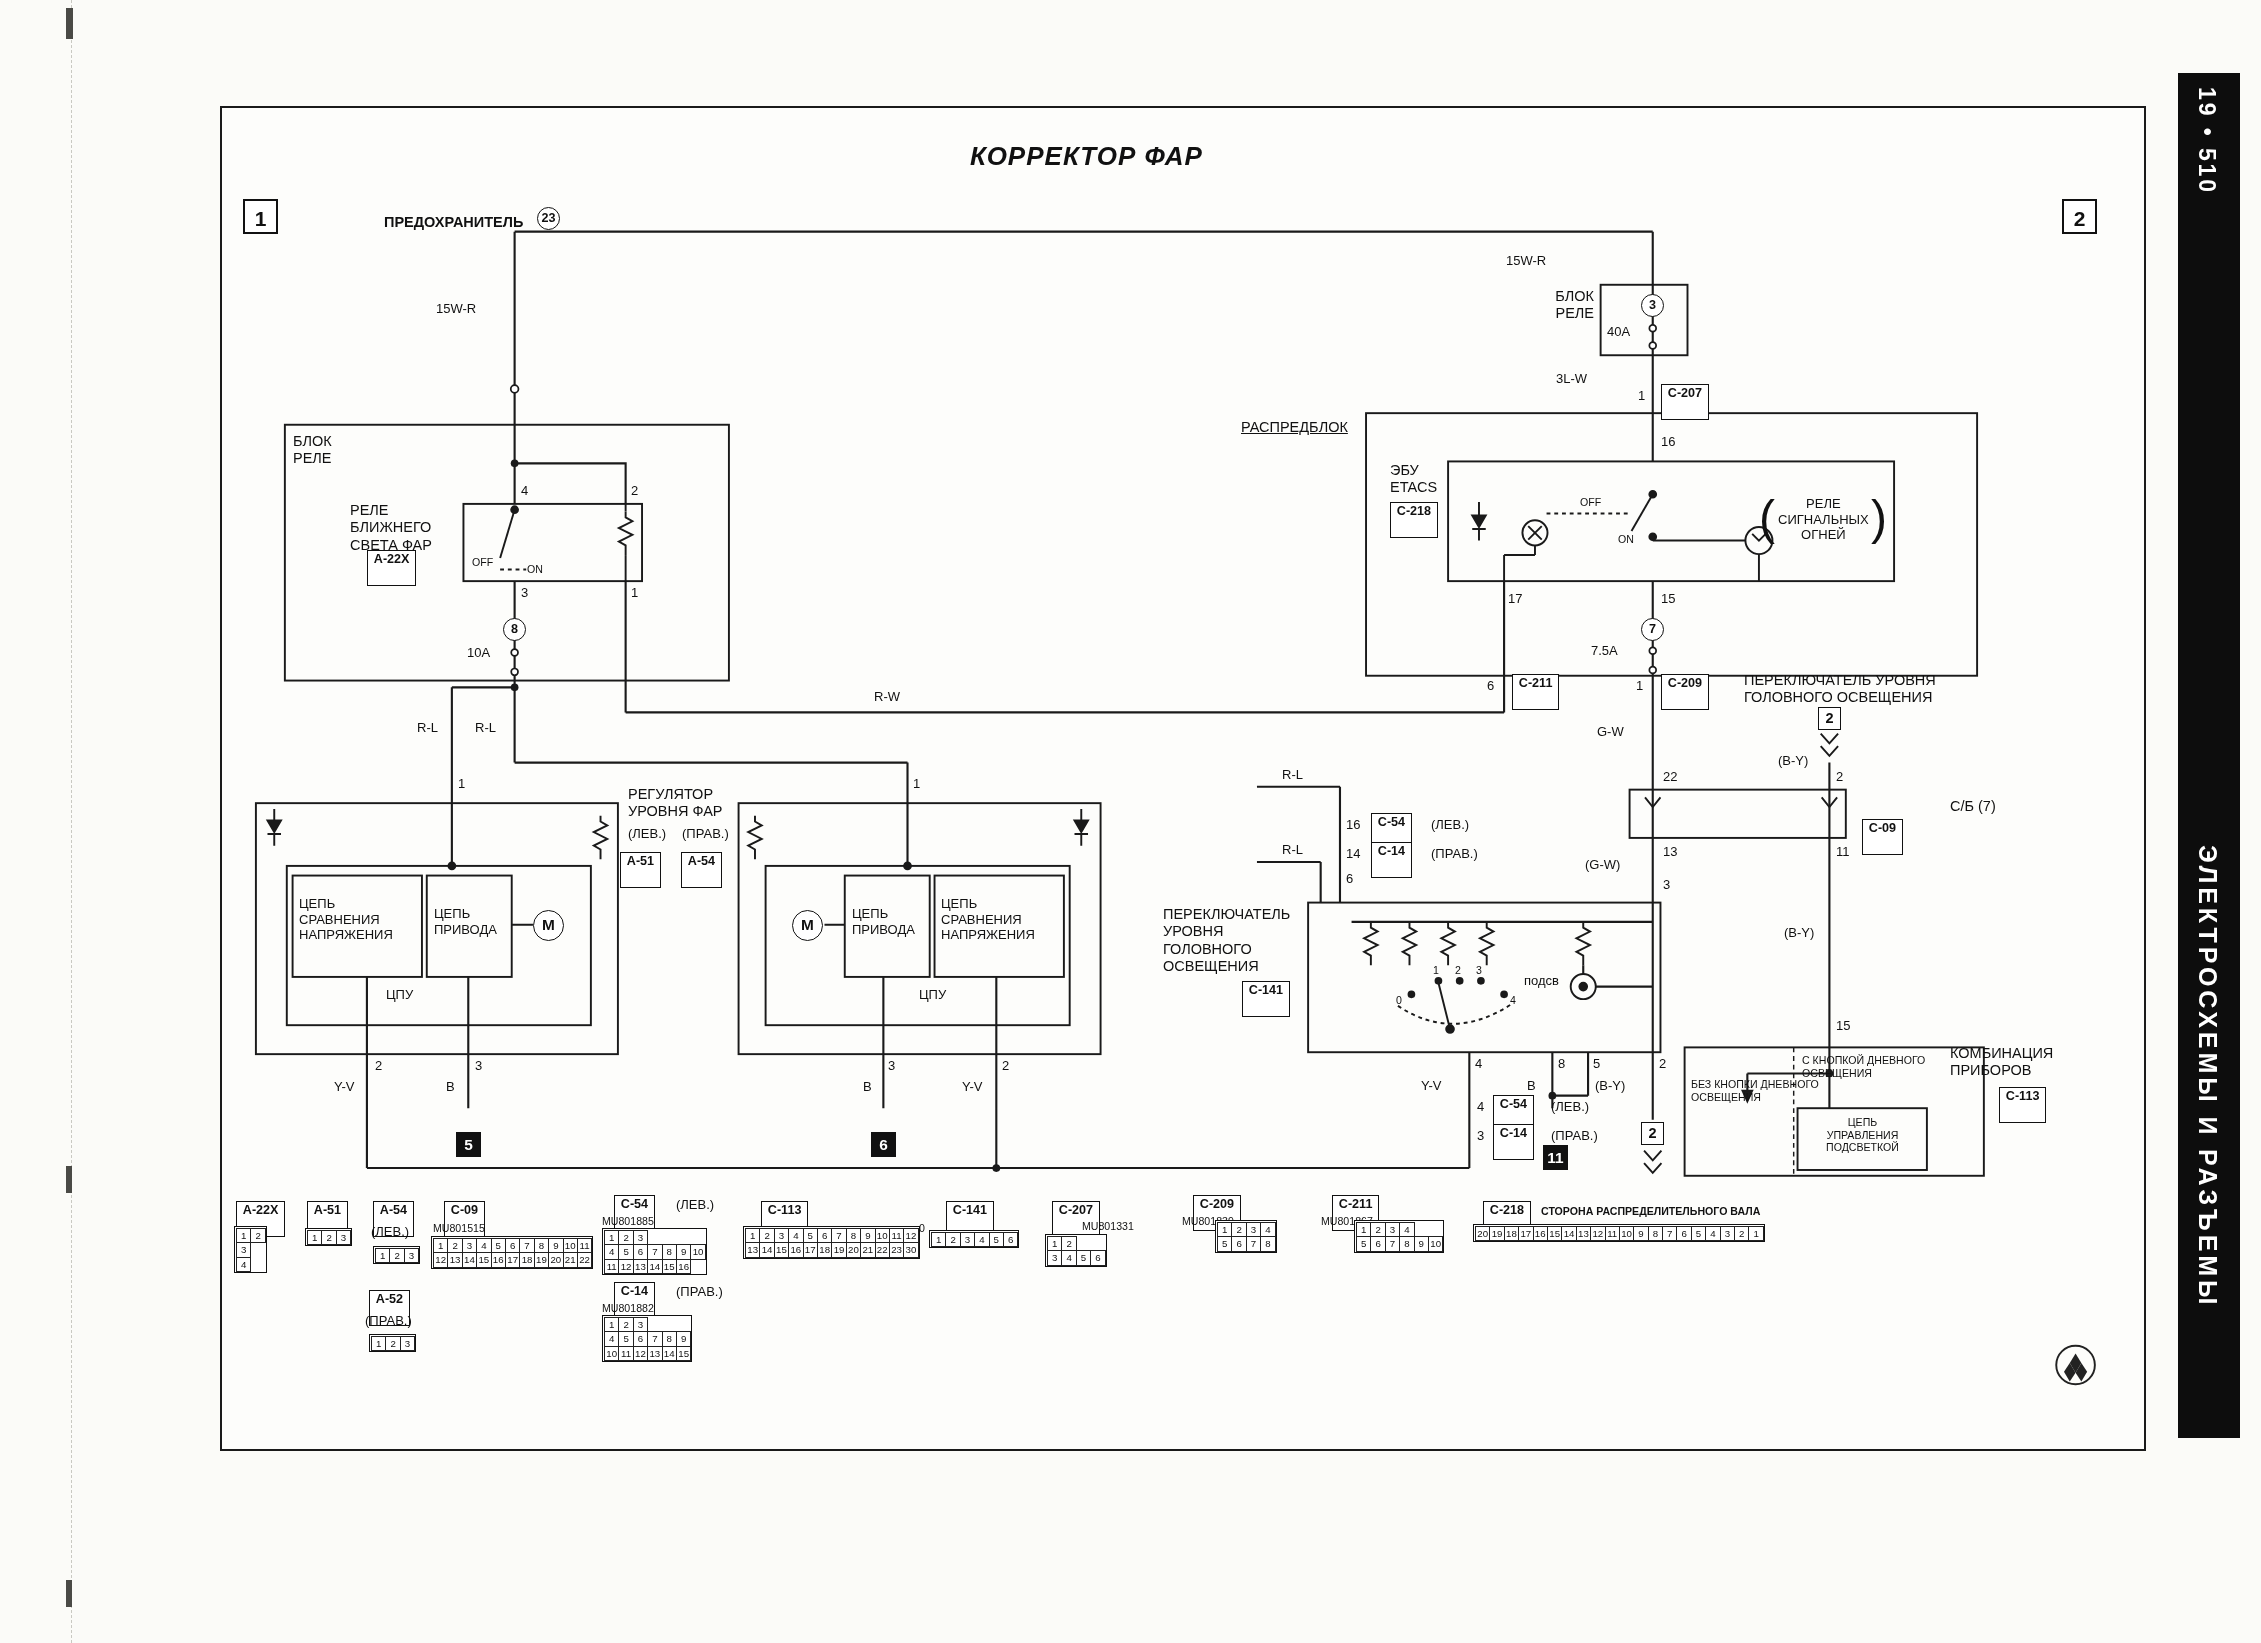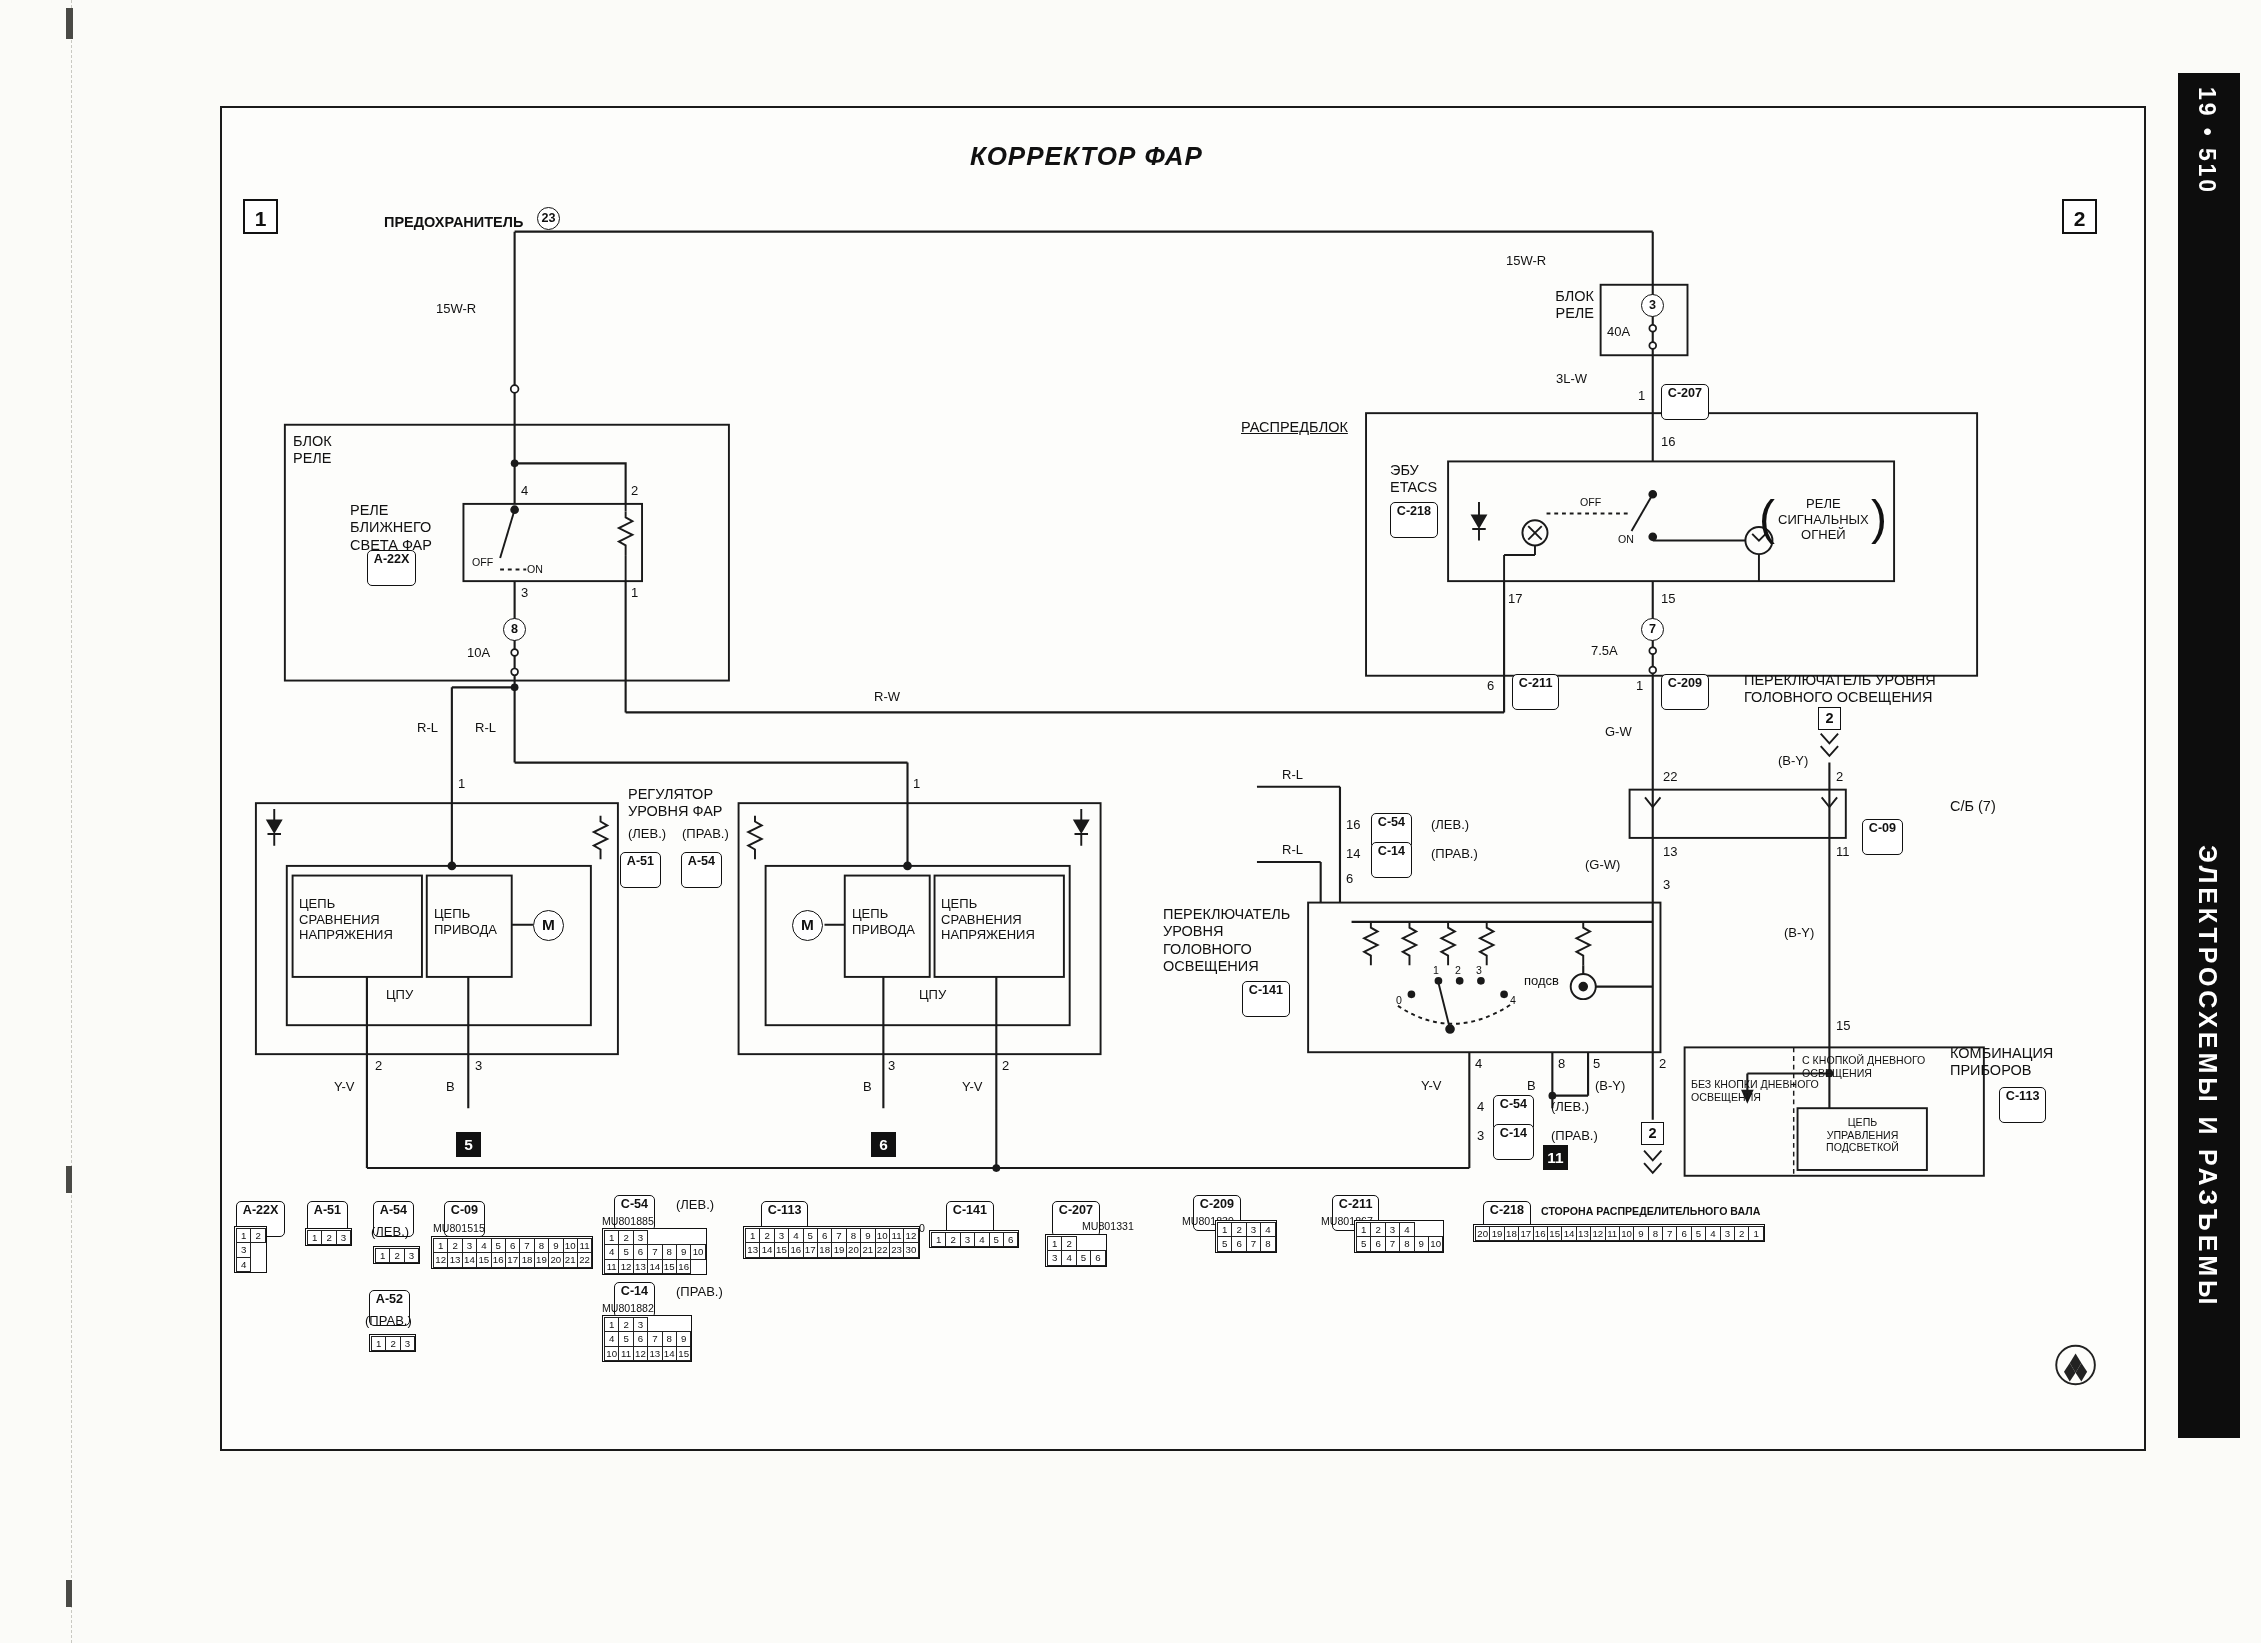--- a/index.html
+++ b/index.html
@@ -16,21 +16,21 @@
   .title{position:absolute;font-size:26px;font-weight:bold;font-style:italic;letter-spacing:1px;}
   .numbox{position:absolute;width:35px;height:35px;border:2.4px solid #111;font-size:21px;
           font-weight:bold;text-align:center;line-height:35px;background:#fff;box-sizing:border-box;}
   .numbox.sm{width:23px;height:23px;font-size:14.5px;line-height:20px;border-width:1.9px;}
   .blackbox{position:absolute;width:25px;height:25px;background:#111;color:#fff;font-size:15.4px;
             font-weight:bold;text-align:center;line-height:25px;}
   .circref{position:absolute;width:23px;height:23px;border:1.7px solid #111;border-radius:50%;
            font-size:12.6px;font-weight:bold;line-height:20px;text-align:center;background:#fff;box-sizing:border-box;}
   .mcirc{position:absolute;width:31px;height:31px;border:1.9px solid #111;border-radius:50%;
          text-align:center;line-height:28px;font-weight:bold;font-size:15.4px;background:#fff;box-sizing:border-box;}
-  .cref{position:absolute;border:1.7px solid #111;border-radius:5px;padding:0 5.8px;height:36px;
+  .cref{position:absolute;border:1.7px solid #111;border-radius:0;padding:0 5.8px;height:36px;
         line-height:17.4px;font-size:12.6px;font-weight:bold;background:#fff;white-space:nowrap;box-sizing:border-box;}
   .paren{position:absolute;font-size:48px;font-weight:normal;line-height:1;}
   .cframe{position:absolute;border:1.9px solid #111;padding:1px;background:#fff;}
   .crow{display:flex;}
   .pcell{min-width:15.4px;height:15.4px;border:1px solid #222;font-size:9.7px;line-height:13.5px;
          text-align:center;padding:0 1px;background:#fff;box-sizing:border-box;margin:0 -1px -1px 0;}
   .sidebar{position:absolute;left:2178px;top:73px;width:62px;height:1365px;background:#0d0d0d;}
   .vtext{position:absolute;writing-mode:vertical-rl;color:#fff;font-weight:bold;white-space:nowrap;}
   .dashcol{position:absolute;left:71px;top:0;width:0;height:1643px;border-left:1px dashed #c9c9c2;}
   .tick{position:absolute;background:#4a4a46;}
@@ -258,21 +258,21 @@
   <div class="lbl" style="left:1591px;top:643px;">7.5A</div>
   <div class="lbl" style="left:1487px;top:678px;">6</div>
   <div class="cref" style="left:1512px;top:674px;">C-211</div>
   <div class="lbl" style="left:1636px;top:678px;">1</div>
   <div class="cref" style="left:1661px;top:674px;">C-209</div>
 
   <div class="lbl md" style="left:1744px;top:672px;">ПЕРЕКЛЮЧАТЕЛЬ УРОВНЯ
 ГОЛОВНОГО ОСВЕЩЕНИЯ</div>
   <div class="numbox sm" style="left:1818px;top:707px;">2</div>
 
-  <div class="lbl" style="left:1597px;top:724px;margin-left:8px;">G-W</div>
+  <div class="lbl" style="left:1597px;top:724px;">G-W</div>
   <div class="lbl" style="left:1778px;top:753px;">(B-Y)</div>
   <div class="lbl" style="left:1663px;top:769px;">22</div>
   <div class="lbl" style="left:1836px;top:769px;">2</div>
   <div class="lbl md" style="left:1950px;top:798px;">С/Б (7)</div>
   <div class="cref" style="left:1862px;top:819px;">C-09</div>
   <div class="lbl" style="left:1663px;top:844px;">13</div>
   <div class="lbl" style="left:1836px;top:844px;">11</div>
   <div class="lbl" style="left:1585px;top:857px;">(G-W)</div>
   <div class="lbl" style="left:1663px;top:877px;">3</div>
   <div class="lbl" style="left:1784px;top:925px;">(B-Y)</div>

